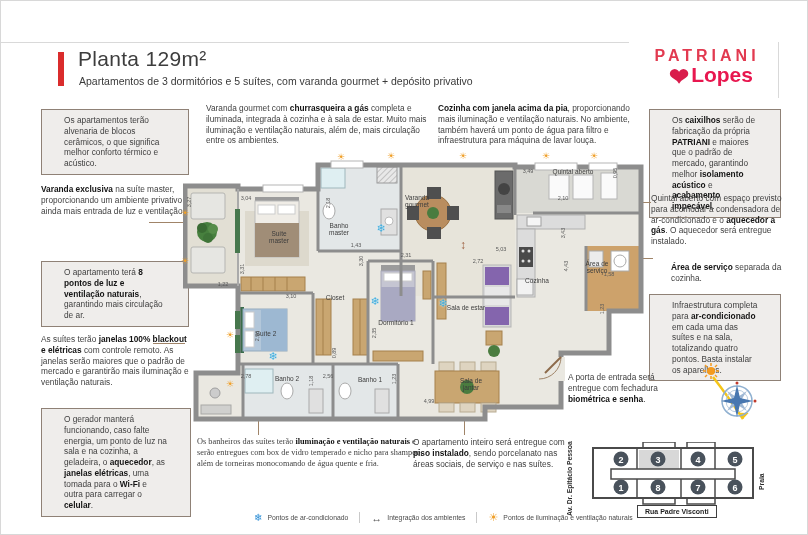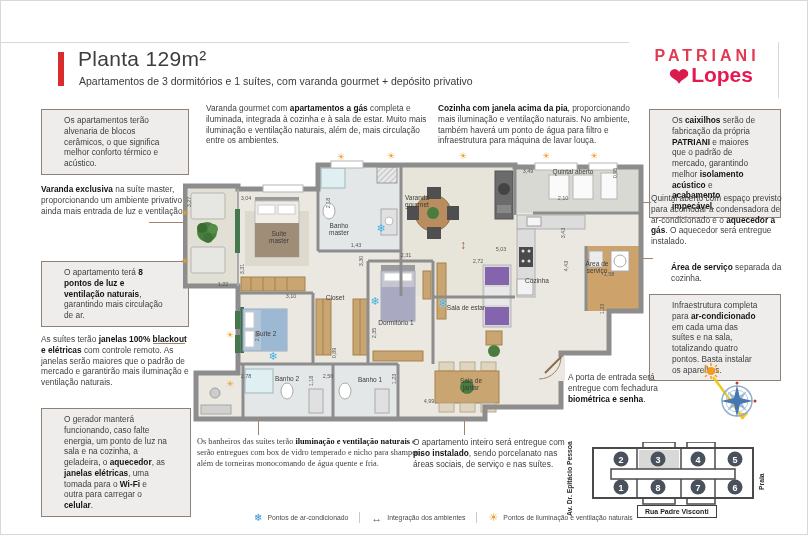--- a/index.html
+++ b/index.html
@@ -53,31 +53,31 @@
 </style>
 </head>
 <body>
 
 <div id="page">
 
   <div id="top-rule"></div>
   <div id="logo-rule"></div>
   <div id="red-bar"></div>
   <div id="title">Planta 129m²</div>
-  <div id="subtitle">Apartamentos de 3 dormitórios e 1 suítes, com varanda gourmet + depósito privativo</div>
+  <div id="subtitle">Apartamentos de 3 dormitórios e 5 suítes, com varanda gourmet + depósito privativo</div>
   <div id="brand-patriani">PATRIANI</div>
   <div id="brand-lopes"><span class="heart">❤</span><span>Lopes</span></div>
 
   <div id="notes-layer">
       <div class="note boxed" style="left: 40px; top: 108px; width: 148px;">Os apartamentos terão alvenaria de blocos cerâmicos, o que significa melhor conforto térmico e acústico.</div>
       <div class="note" style="left: 40px; top: 183px; width: 150px;"><b>Varanda exclusiva</b> na suíte master, proporcionando um ambiente privativo e ainda mais entrada de luz e ventilação.</div>
       <div class="note boxed" style="left: 40px; top: 260px; width: 148px;">O apartamento terá <b>8 pontos de luz e ventilação naturais</b>, garantindo mais circulação de ar.</div>
       <div class="note" style="left: 40px; top: 333px; width: 150px;">As suítes terão <b>janelas 100% blackout e elétricas</b> com controle remoto. As janelas serão maiores que o padrão de mercado e garantirão mais iluminação e ventilação naturais.</div>
       <div class="note boxed" style="left: 40px; top: 407px; width: 150px;">O gerador manterá funcionando, caso falte energia, um ponto de luz na sala e na cozinha, a geladeira, o <b>aquecedor</b>, as <b>janelas elétricas</b>, uma tomada para o <b>Wi-Fi</b> e outra para carregar o <b>celular</b>.</div>
-      <div class="note" style="left: 205px; top: 102px; width: 228px;">Varanda gourmet com <b>apartamentos a gás</b> completa e iluminada, integrada à cozinha e à sala de estar. Muito mais iluminação e ventilação naturais, além de, mais circulação entre os ambientes.</div>
+      <div class="note" style="left: 205px; top: 102px; width: 228px;">Varanda gourmet com <b>churrasqueira a gás</b> completa e iluminada, integrada à cozinha e à sala de estar. Muito mais iluminação e ventilação naturais, além de, mais circulação entre os ambientes.</div>
       <div class="note" style="left: 437px; top: 102px; width: 208px;"><b>Cozinha com janela acima da pia</b>, proporcionando mais iluminação e ventilação naturais. No ambiente, também haverá um ponto de água para filtro e infraestrutura para máquina de lavar louça.</div>
       <div class="note boxed" style="left: 648px; top: 108px; width: 132px;">Os <b>caixilhos</b> serão de fabricação da própria <b>PATRIANI</b> e maiores que o padrão de mercado, garantindo melhor <b>isolamento acústico</b> e <b>acabamento impecável</b>.</div>
       <div class="note" style="left: 650px; top: 192px; width: 132px;">Quintal aberto com espaço previsto para acomodar a condensadora de ar-condicionado e o <b>aquecedor a gás</b>. O aquecedor será entregue instalado.</div>
       <div class="note" style="left: 650px; top: 261px; width: 132px; margin-left: 20px;"><b>Área de serviço</b> separada da cozinha.</div>
       <div class="note boxed" style="left: 648px; top: 293px; width: 132px;">Infraestrutura completa para <b>ar-condicionado</b> em cada uma das suítes e na sala, totalizando quatro pontos. Basta instalar os aparelhos.</div>
       <div class="note" style="left: 196px; top: 436px; width: 232px; font-family: Liberation Serif, serif;">Os banheiros das suítes terão <b>iluminação e ventilação naturais</b> e serão entregues com box de vidro temperado e nicho para shampoo, além de torneiras monocomando de água quente e fria.</div>
       <div class="note" style="left: 412px; top: 436px; width: 165px;">O apartamento inteiro será entregue com <b>piso instalado</b>, sendo porcelanato nas áreas sociais, de serviço e nas suítes.</div>
       <div class="note" style="left: 567px; top: 371px; width: 112px;">A porta de entrada será entregue com fechadura <b>biométrica e senha</b>.</div>
       <div class="connector" style="left: 148px; top: 221px; width: 36px; height: 1px;"></div>
       <div class="connector" style="left: 152px; top: 342px; width: 32px; height: 1px;"></div>

